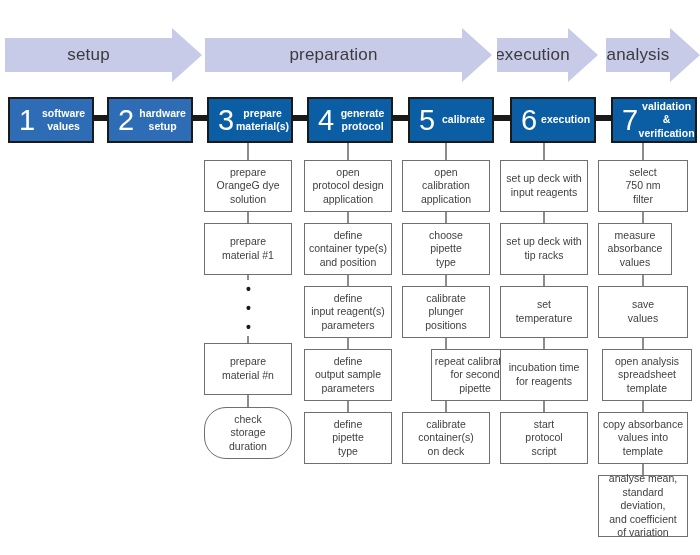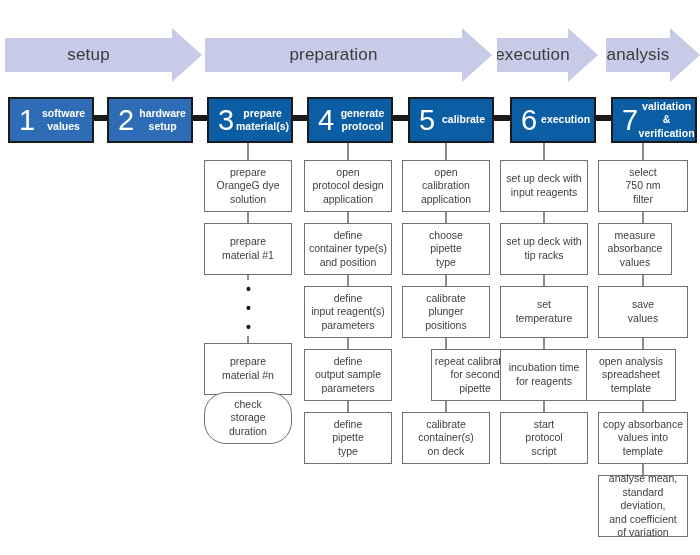--- a/index.html
+++ b/index.html
@@ -100,21 +100,21 @@
   <div class="task" style="left:204px;top:160px;">prepare
 OrangeG dye
 solution</div>
   <div class="task" style="left:204px;top:223px;">prepare
 material #1</div>
   <div class="dots">•
 •
 •</div>
   <div class="task" style="left:204px;top:343px;">prepare
 material #n</div>
-  <div class="task" style="left:204px;top:392px;border-radius:22px;">check
+  <div class="task" style="left:204px;top:407px;border-radius:22px;">check
 storage
 duration</div>
 
   <div class="task" style="left:304px;top:160px;">open
 protocol design
 application</div>
   <div class="task" style="left:304px;top:223px;">define
 container type(s)
 and position</div>
   <div class="task" style="left:304px;top:286px;">define
@@ -156,21 +156,21 @@
 script</div>
 
   <div class="task" style="left:598px;top:160px;width:90px;">select
 750 nm
 filter</div>
   <div class="task" style="left:598px;top:223px;width:74px;">measure
 absorbance
 values</div>
   <div class="task" style="left:598px;top:286px;width:90px;">save
 values</div>
-  <div class="task" style="left:586px;top:349px;width:90px;">open analysis
+  <div class="task" style="left:602px;top:349px;width:90px;">open analysis
 spreadsheet
 template</div>
   <div class="task" style="left:598px;top:412px;width:90px;">copy absorbance
 values into
 template</div>
   <div class="task" style="left:598px;top:475px;width:90px;height:62px;">analyse mean,
 standard deviation,
 and coefficient
 of variation</div>
 

